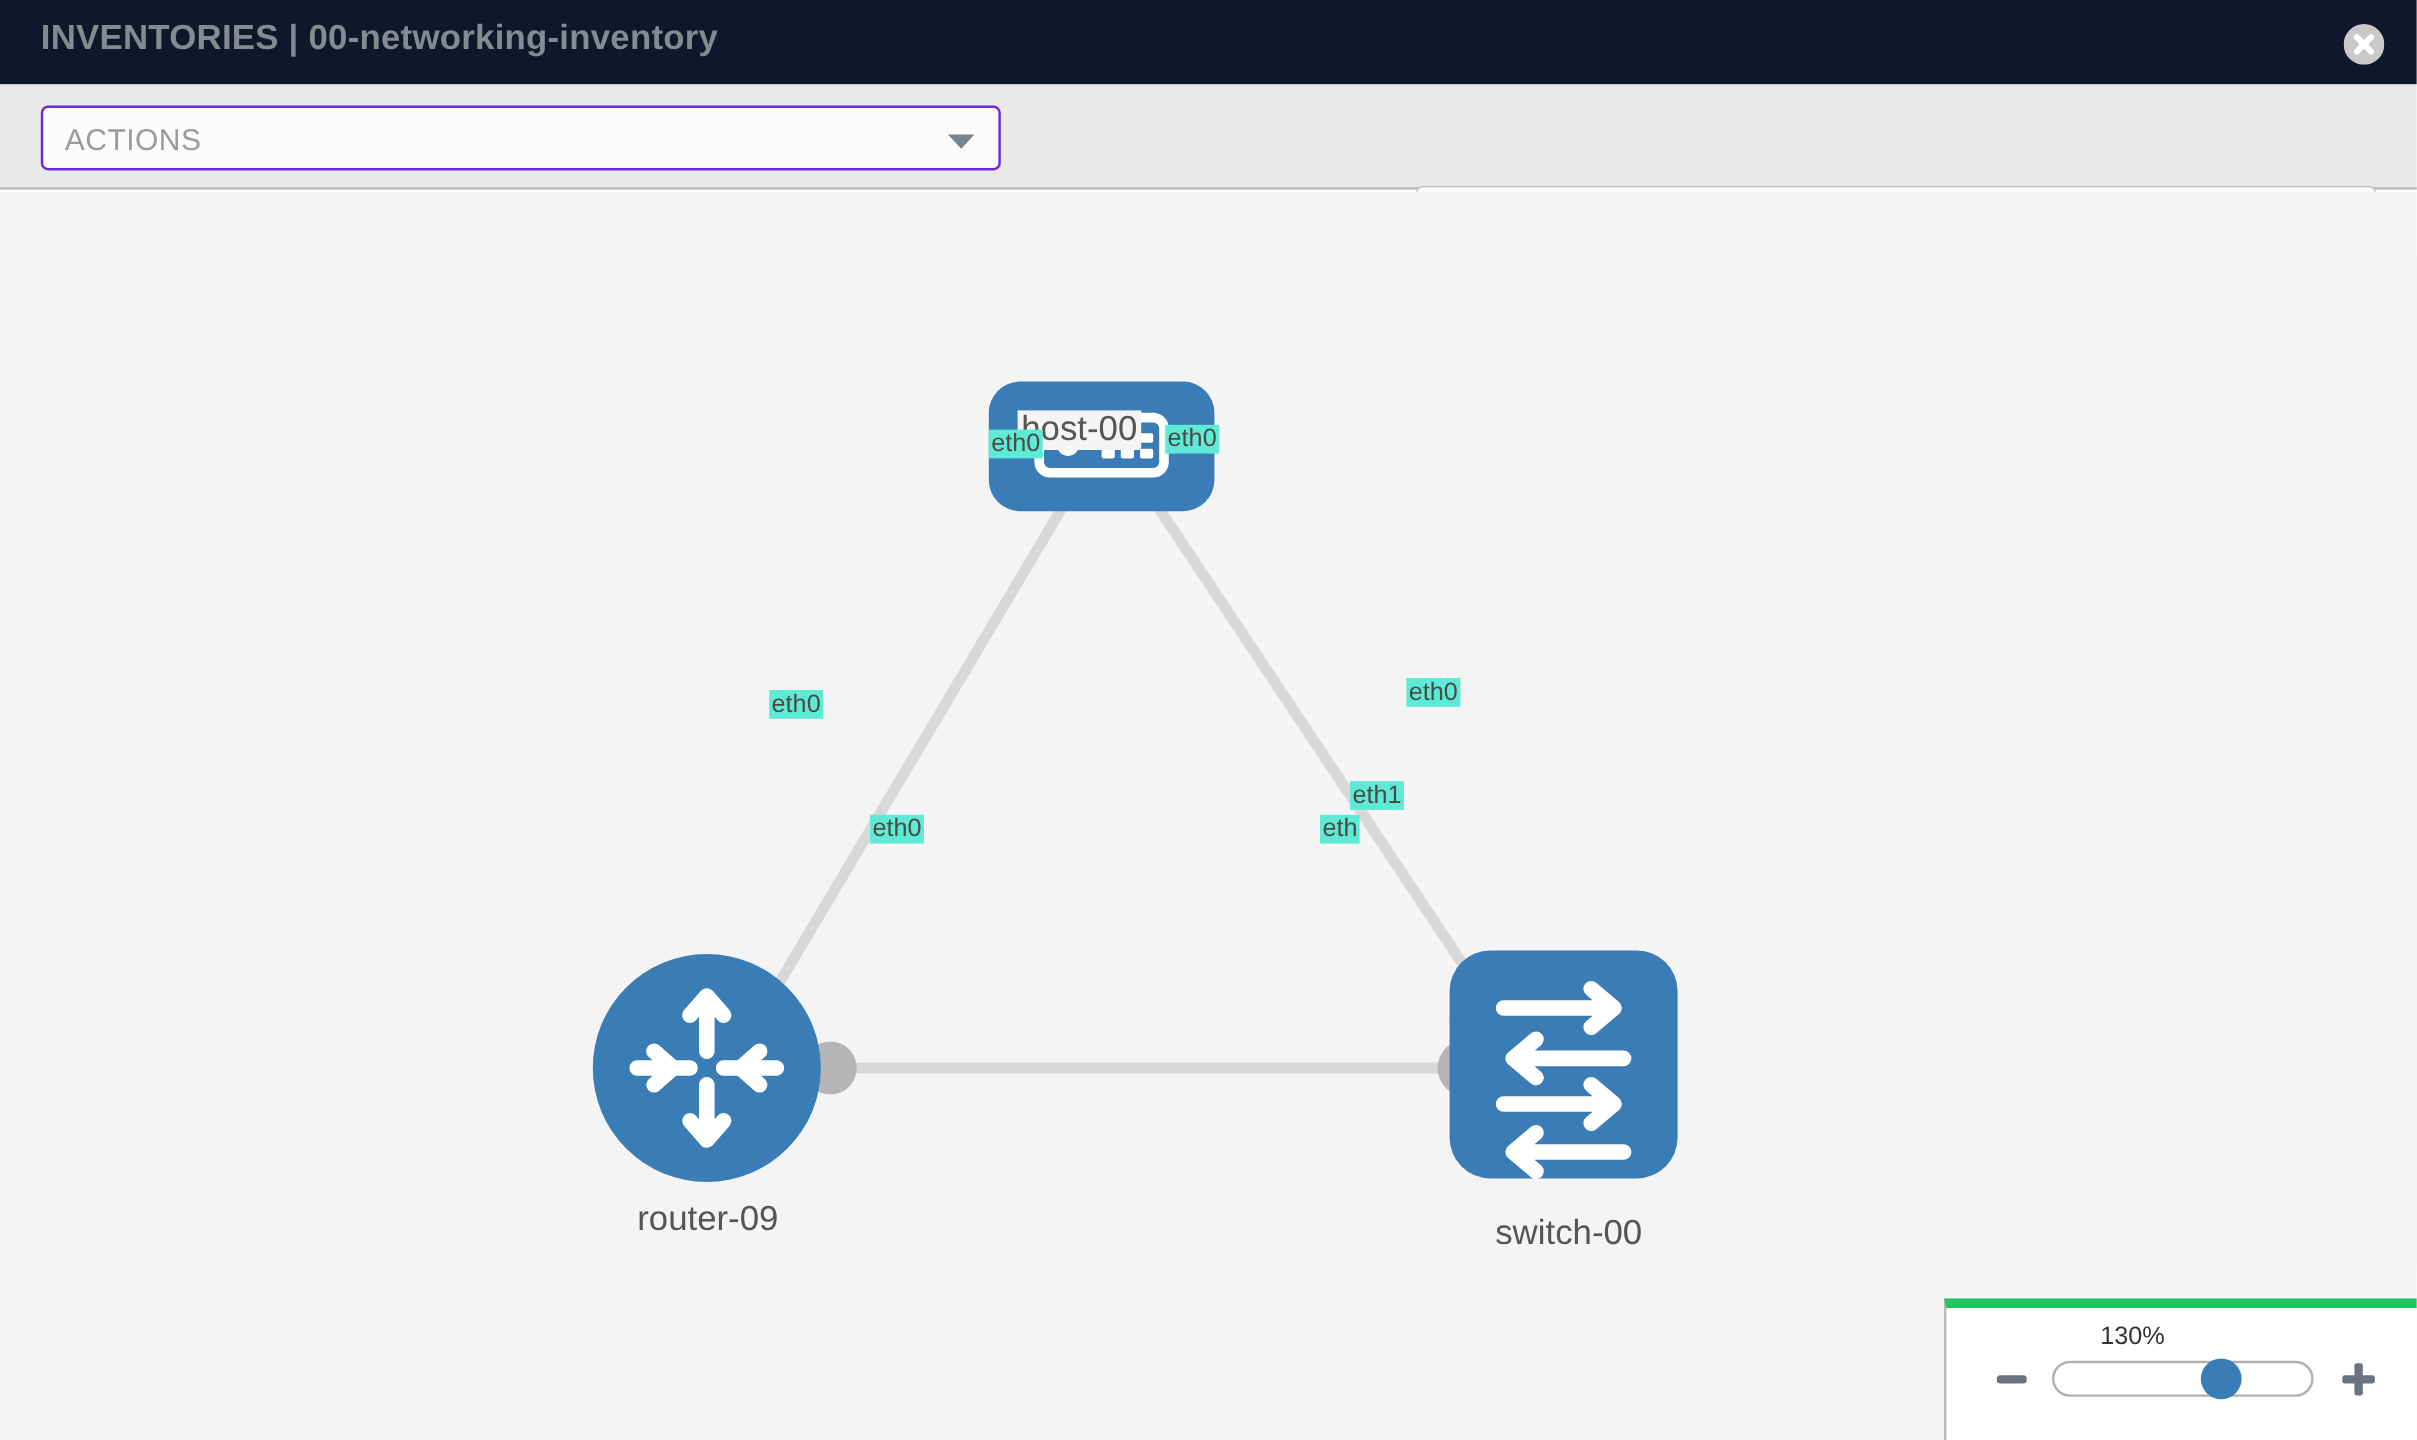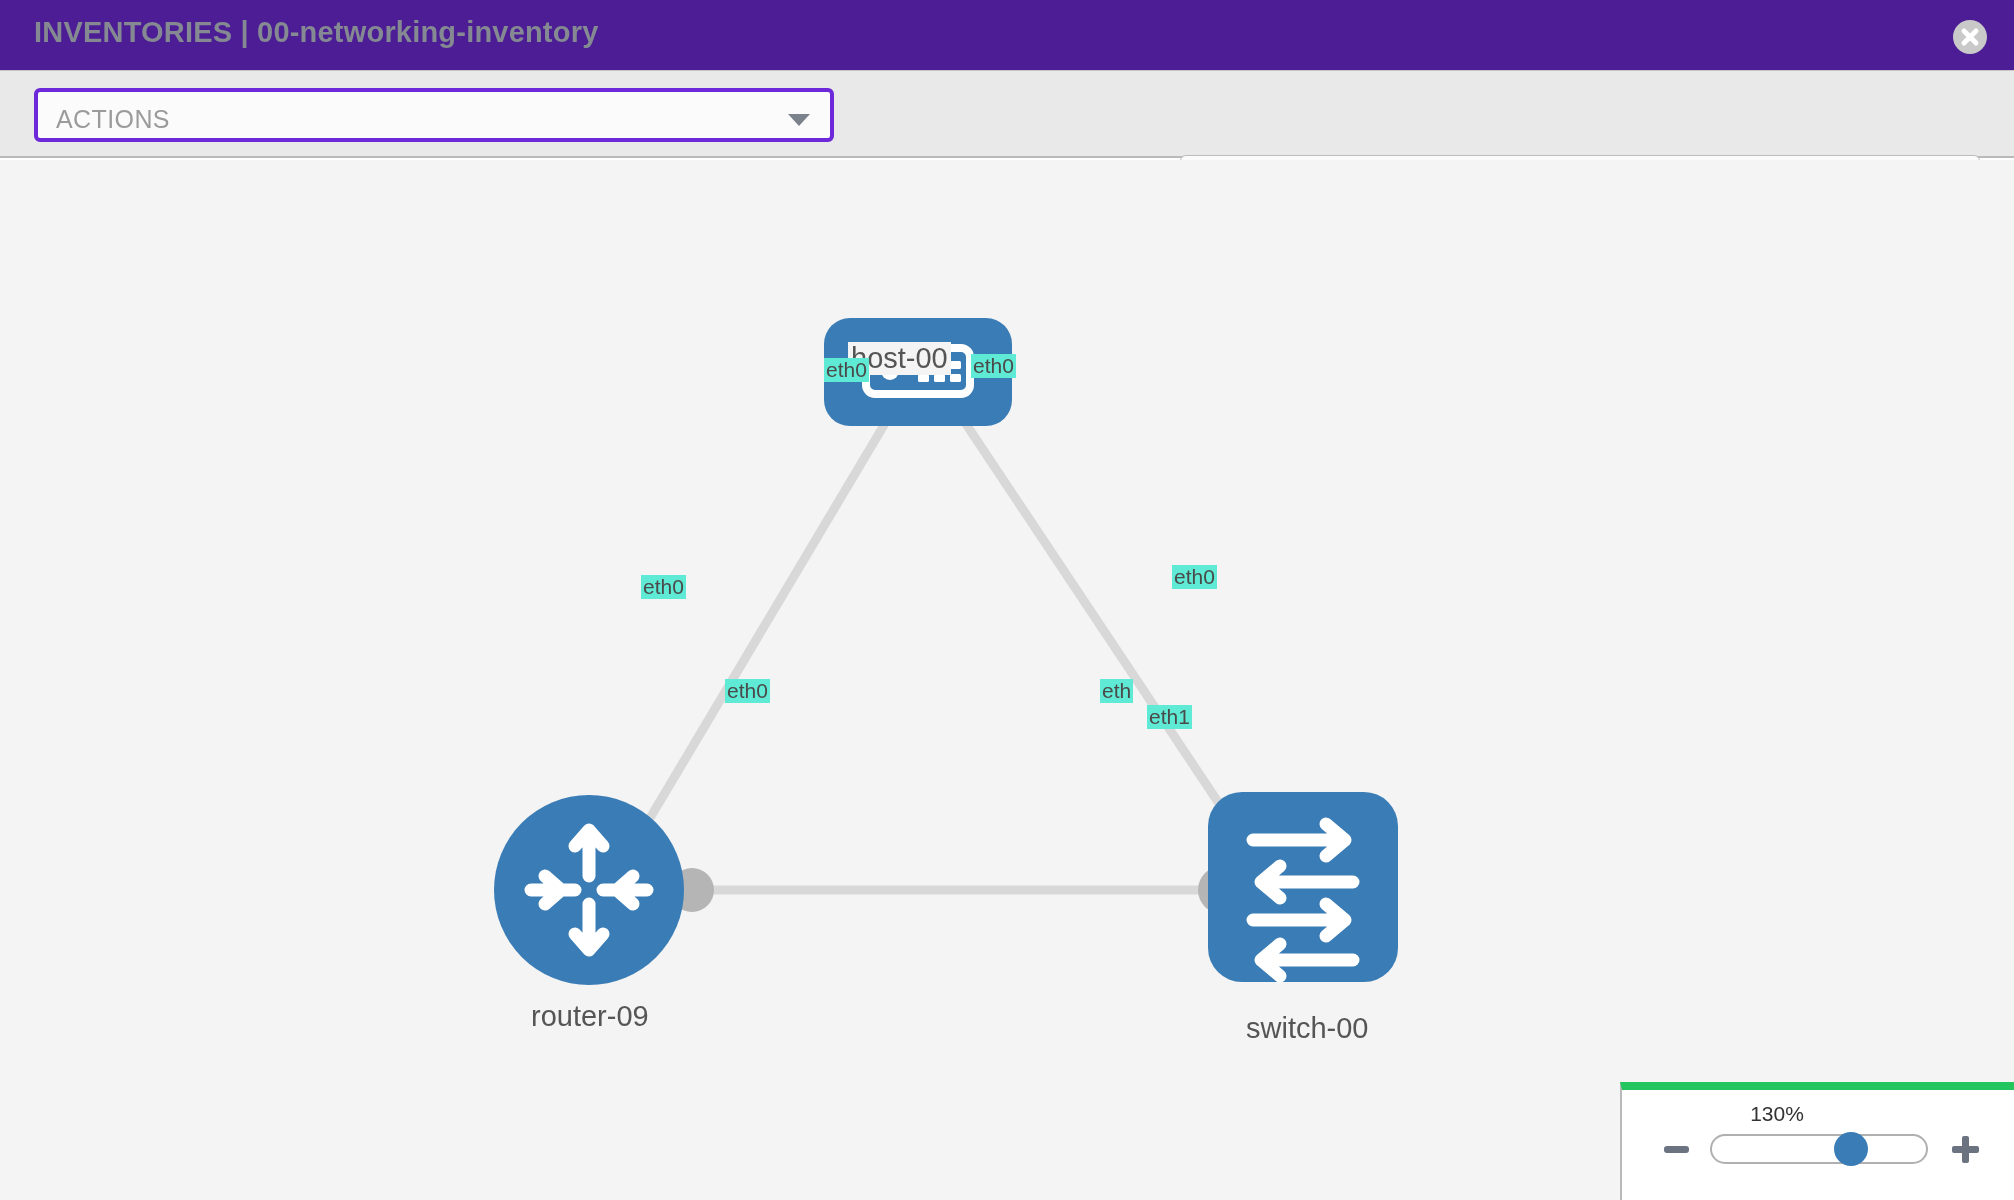--- a/index.html
+++ b/index.html
@@ -8,21 +8,21 @@
     background: #ffffff;
     font-family: "Liberation Sans", sans-serif;
     overflow: hidden;
   }
   #app { position: relative; width: 2014px; height: 1200px; }
 
   
   .header {
     position: absolute; left: 0; top: 0;
     width: 2014px; height: 70px;
-    background: #4c1d95;
+    background: #0f172a;
   }
   .header-title {
     position: absolute; left: 34px; top: 16px;
     font-size: 29px; font-weight: bold;
     color: #848992;
     letter-spacing: 0.2px;
     white-space: nowrap;
   }
   .close-btn {
     position: absolute; right: 27px; top: 20px;
@@ -35,21 +35,21 @@
     position: absolute; left: 0; top: 70px;
     width: 2014px; height: 88px;
     background: #e9e9e9;
     border-top: 1px solid #c6c6c6;
     border-bottom: 2px solid #b9b9b9;
   }
   .actions-select {
     position: absolute; left: 34px; top: 17px;
     width: 800px; height: 54px;
     background: #fbfbfb;
-    border: 4px solid #6d28d9;
+    border: 2px solid #6d28d9;
     border-radius: 6px;
   }
   .actions-label {
     position: absolute; left: 18px; top: 13px;
     font-size: 25px; color: #9b9b9b;
     letter-spacing: 0.4px;
   }
   .caret {
     position: absolute; right: 20px; top: 22px;
     width: 0; height: 0;
@@ -245,21 +245,21 @@
     <div class="node-label" style="left:848px; top:182px;">host-00</div>
     <div class="node-label" style="left:528px; top:840px;">router-09</div>
     <div class="node-label" style="left:1243px; top:840px;margin-top:12px;">switch-00</div>
 
     <div class="edge-label" style="left:824px;  top:198px;">eth0</div>
     <div class="edge-label" style="left:971px;  top:194px;">eth0</div>
     <div class="edge-label" style="left:641px;  top:415px;">eth0</div>
     <div class="edge-label" style="left:1172px; top:405px;">eth0</div>
     <div class="edge-label" style="left:725px;  top:519px;">eth0</div>
     <div class="edge-label" style="left:1100px; top:519px;">eth</div>
-    <div class="edge-label" style="left:1125px; top:545px;margin-left:22px;">eth1</div>
+    <div class="edge-label" style="left:1125px; top:491px;">eth1</div>
   </div>
 
   <div class="zoom-panel">
     <div class="zoom-value">130%</div>
     <div class="zoom-minus"></div>
     <div class="zoom-track"></div>
     <div class="zoom-thumb"></div>
     <div class="zoom-plus"></div>
   </div>
 

